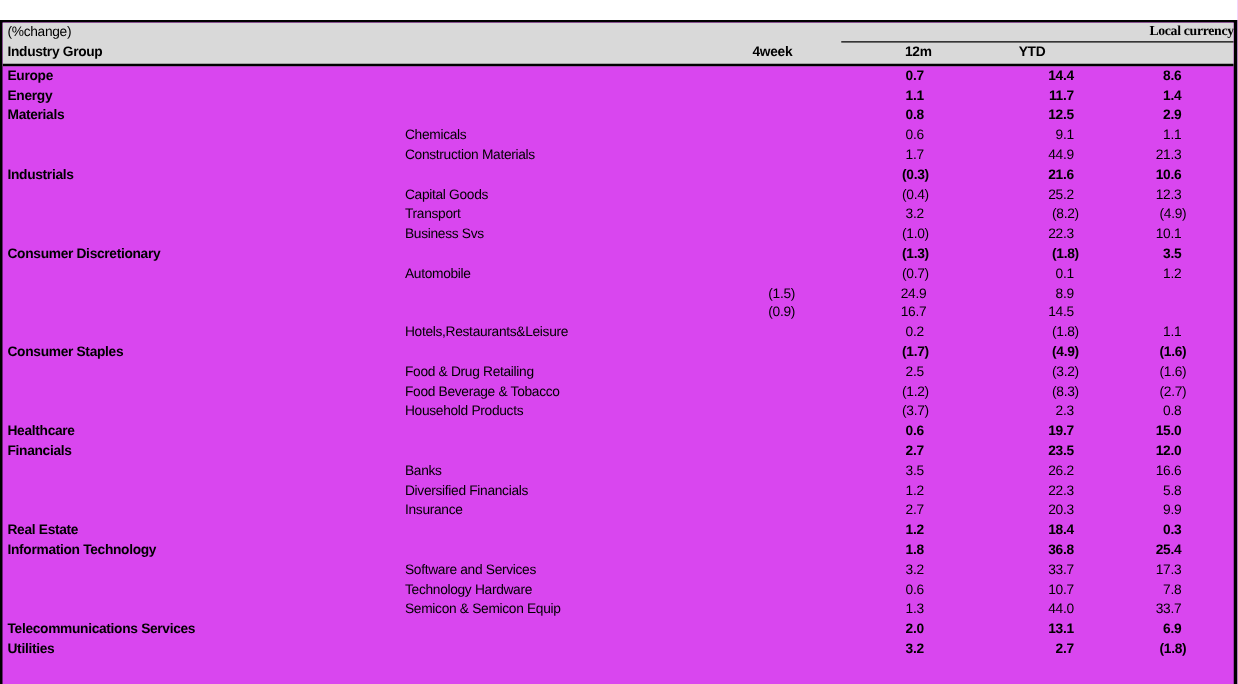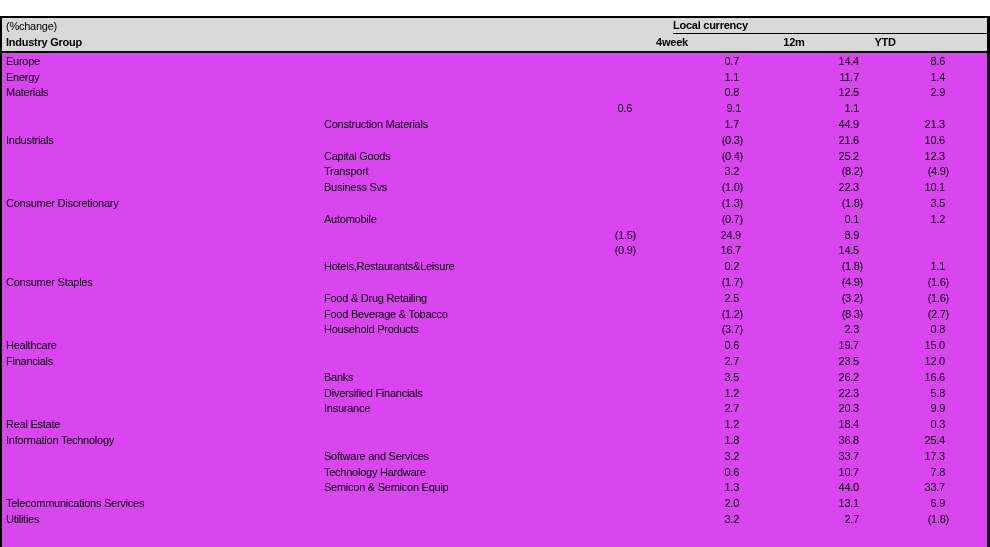--- a/index.html
+++ b/index.html
@@ -21,37 +21,38 @@
   
   .hdr{
     position:absolute;top:0;left:0;width:985px;height:33px;
     background:var(--hdr-bg,#d9d9d9);
     border-bottom:2px solid #000;
     box-sizing:content-box;
   }
   .change{position:absolute;left:4px;top:2px;font-weight:400;}
   .lc{
     position:absolute;left:671px;top:1px;width:314px;height:14px;
-    text-align:left;font-weight:700;
+    text-align:right;font-weight:700;
     border-bottom:1.5px solid #000;
+    font-family:Liberation Serif, serif;
   }
   .ig{position:absolute;left:4px;top:18px;font-weight:700;}
-  .ch{position:absolute;top:18px;width:140px;text-align:center;font-weight:700;}
+  .ch{position:absolute;top:18px;width:140px;text-align:left;font-weight:700;}
   .ch-4week{left:600px;}
   .ch-12m{left:722px;}
   .ch-ytd{left:813px;}
   
   .body{position:absolute;top:35px;left:0;width:985px;}
   .row{
     display:grid;
     grid-template-columns:322px 318px 107px 118px 86px 34px;
     height:15.81px;
     align-items:center;
   }
-  .row.bold{font-weight:400;}
+  .row.bold{font-weight:700;}
   .c{white-space:nowrap;overflow:visible;}
   .cg{padding-left:4px;}
   .cs{padding-left:0;}
   .cv{text-align:right;}
   .c1{padding-right:10px;}
   .c2{padding-right:8px;}
   .c3{padding-right:8px;}
   .c1.neg{padding-right:6px;}
   .c2.neg{padding-right:4px;}
   .c3.neg{padding-right:4px;}
@@ -88,20 +89,21 @@
       <div class="row bold">
         <div class="c cg">Materials</div>
         <div class="c cs"></div>
         <div class="c cv c1">0.8</div>
         <div class="c cv c2">12.5</div>
         <div class="c cv c3">2.9</div>
         <div class="c"></div>
       </div>
       <div class="row">
         <div class="c cg"></div>
+        <div class="c cs">Chemicals</div>
         <div class="c cv c1">0.6</div>
         <div class="c cv c2">9.1</div>
         <div class="c cv c3">1.1</div>
         <div class="c"></div>
       </div>
       <div class="row">
         <div class="c cg"></div>
         <div class="c cs">Construction Materials</div>
         <div class="c cv c1">1.7</div>
         <div class="c cv c2">44.9</div>

